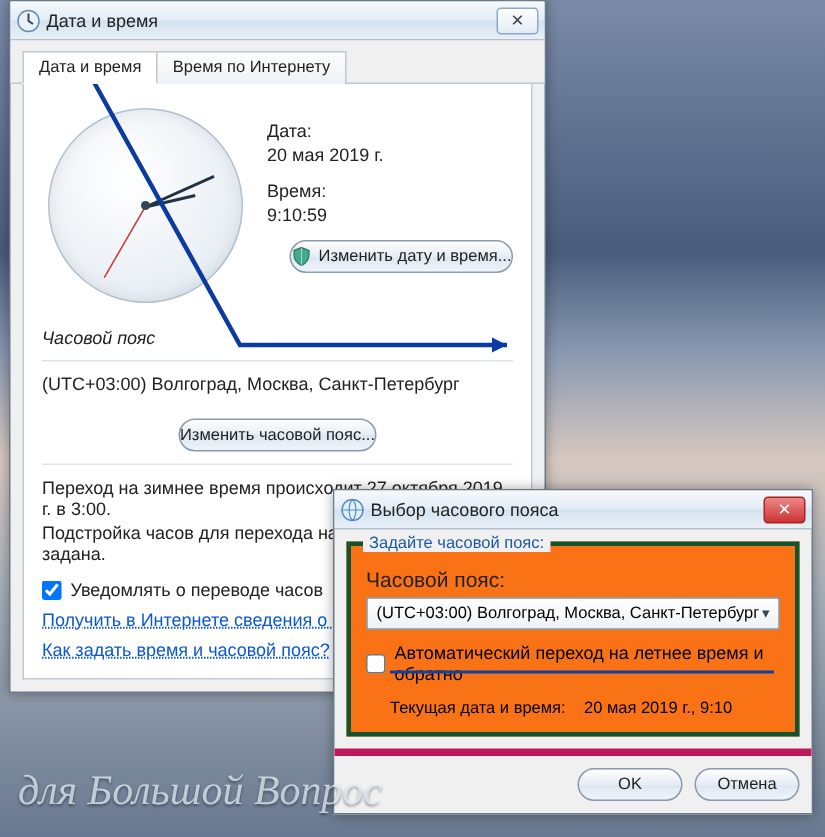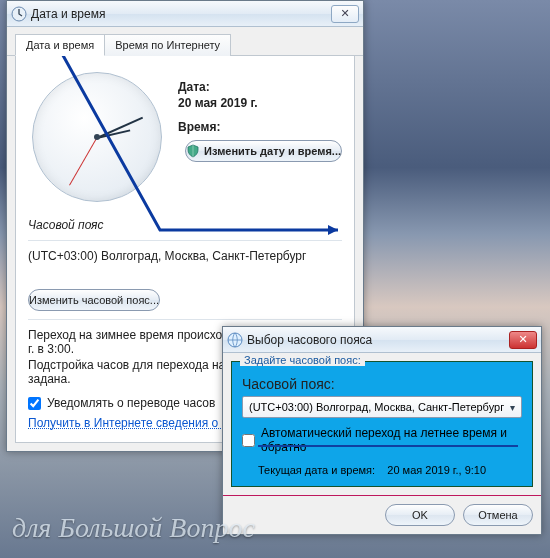--- a/index.html
+++ b/index.html
@@ -49,21 +49,21 @@
   background: linear-gradient(180deg,#fdfdfd,#eef2f6);
   font-size: 11px; color: #222;
   margin-right: -1px;
   position: relative; top: 1px;
 }
 .tab.active { background: #fff; z-index: 2; border-bottom: 1px solid #fff; }
 .tabbody {
   margin: 0 8px 8px 8px; padding: 12px;
   background: #fff; border: 1px solid #c0c8d0; border-top: none;
 }
-.row { display: flex; font-weight: bold; }
+.row { display: flex; }
 .clock {
   width: 130px; height: 130px; border-radius: 50%;
   background: radial-gradient(circle at 40% 35%, #fff, #e8eef4 70%, #cdd8e2);
   border: 1px solid #b0c0d0; position: relative; margin: 4px 16px 8px 4px;
   box-shadow: inset 0 0 12px rgba(0,0,0,.08);
 }
 .clock::after{ content:""; position:absolute; left:50%; top:50%; width:6px;height:6px;background:#345;border-radius:50%;transform:translate(-50%,-50%);}
 .hand { position:absolute; left:50%; top:50%; background:#234; transform-origin: 0 50%; height:2px; }
 .hand.h{ width:34px; transform: rotate(-13deg);}
 .hand.m{ width:50px; transform: rotate(-24deg);}
@@ -78,32 +78,32 @@
   background: linear-gradient(180deg,#fefefe,#e6edf5 50%,#dde6f0 51%,#eef4fa);
   font-size: 11px; color: #222; cursor: default;
 }
 .shield{ width:14px;height:14px; }
 .section { margin-top: 8px; font-size: 12px; color:#222;}
 .section .hd{ margin-bottom:6px;font-style:italic;}
 .hr{ border:none; border-top:1px solid #dde4eb; margin:8px 0;}
 .chk { display:flex; align-items:center; gap:6px; font-size:12px; margin-top:10px;}
 .chk input{ width:13px;height:13px;}
 .link { color:#0b57d0; text-decoration: underline dotted; font-size:12px; display:block; margin-top:6px; cursor: default;}
-.group { border:1px solid #14532d; padding:10px; margin:8px; background:#0ea5e9; position:relative;}
+.group { border:3px solid #14532d; padding:10px; margin:8px; background:#f97316; position:relative;}
 .group > .legend{ position:absolute; top:-8px; left:8px; background:#f0f0f0; padding:0 4px; font-size:11px; color:#1b5aa0;}
 .field-label{ font-size:14px; color:#222; margin:4px 0;}
 .select{
   width:100%; height:22px; border:1px solid #8a9ab0; border-radius:2px;
   background: linear-gradient(180deg,#fff,#eef2f7);
   display:flex; align-items:center; justify-content:space-between;
   padding:0 6px; font-size:11px;
 }
 .chev{ font-size:10px; color:#345;}
 .cur{ font-size:11px; margin-top:10px;margin-left:16px;}
-.dlg-buttons{ display:flex; justify-content:flex-end; gap:8px; padding:8px; border-top:1px solid #be185d; background:#f0f0f0;}
+.dlg-buttons{ display:flex; justify-content:flex-end; gap:8px; padding:8px; border-top:5px solid #be185d; background:#f0f0f0;}
 .arrow-svg{ position:absolute; left:0; top:0; pointer-events:none; }
 .underline-red{ position:absolute; height:2px; background:#1040a0;}
 .watermark{
   position:absolute; left:12px; bottom:14px; color:rgba(230,240,250,.75);
   font-family: Georgia, "Times New Roman", serif; font-style: italic;
   font-size: 28px; line-height: 1.15; text-shadow: 0 1px 2px rgba(0,0,0,.4);
   pointer-events:none;
 }
 </style>
 </head>
@@ -128,54 +128,56 @@
     <div class="row">
       <div class="clock">
         <div class="hand h"></div>
           <div class="hand m"></div>
           <div class="hand s"></div>
       </div>
       <div class="dtlabels" style="flex:1;">
         <div class="lbl">Дата:</div>
         <div class="val">20 мая 2019 г.</div>
         <div class="lbl">Время:</div>
+        <div class="val">9:10:59</div>
         <div style="text-align:right; margin-top:6px;">
           <span class="btn">
             <svg class="shield" viewBox="0 0 14 14">
                 <path d="M7 1l5 2v3c0 3-2 5.5-5 7C4 11.5 2 9 2 6V3z" fill="#4a8" stroke="#276" stroke-width=".8"></path>
                 <path d="M7 1v12" stroke="#fff" stroke-width=".6" opacity=".6"></path>
               </svg>
             <span>Изменить дату и время...</span>
           </span>
         </div>
       </div>
     </div>
 
     <div class="section">
       <div class="hd">Часовой пояс</div>
       <hr class="hr">
       <div>(UTC+03:00) Волгоград, Москва, Санкт-Петербург</div>
-      <div style="text-align:left; margin-top:26px;">
+      <div style="text-align:center; margin-top:16px;">
         <span class="btn">
           <span>Изменить часовой пояс...</span>
         </span>
       </div>
     </div>
 
     <hr class="hr">
     <div class="section">
       <div>Переход на зимнее время происходит 27 октября 2019 г. в 3:00.</div>
       <div style="margin-top:2px;">Подстройка часов для перехода на летнее время не задана.</div>
       <label class="chk">
         <input type="checkbox" checked="" style="">
         <span>Уведомлять о переводе часов</span>
       </label>
     </div>
 
     <a class="link">Получить в Интернете сведения о часовом поясе</a>
+    <a class="link">Как задать время и часовой пояс?</a>
   </div>
 </div>
 
 <svg class="arrow-svg" width="550" height="558">
   <path d="M 60 50 L 160 230 L 338 230" stroke="#0b3aa0" stroke-width="3" fill="none"></path>
   <path d="M 338 230 l -10 -5 l 0 10 z" fill="#0b3aa0"></path>
 </svg>
 
 <div class="window" style="left:222px; top:326px; width:320px;">
   <div class="titlebar">

